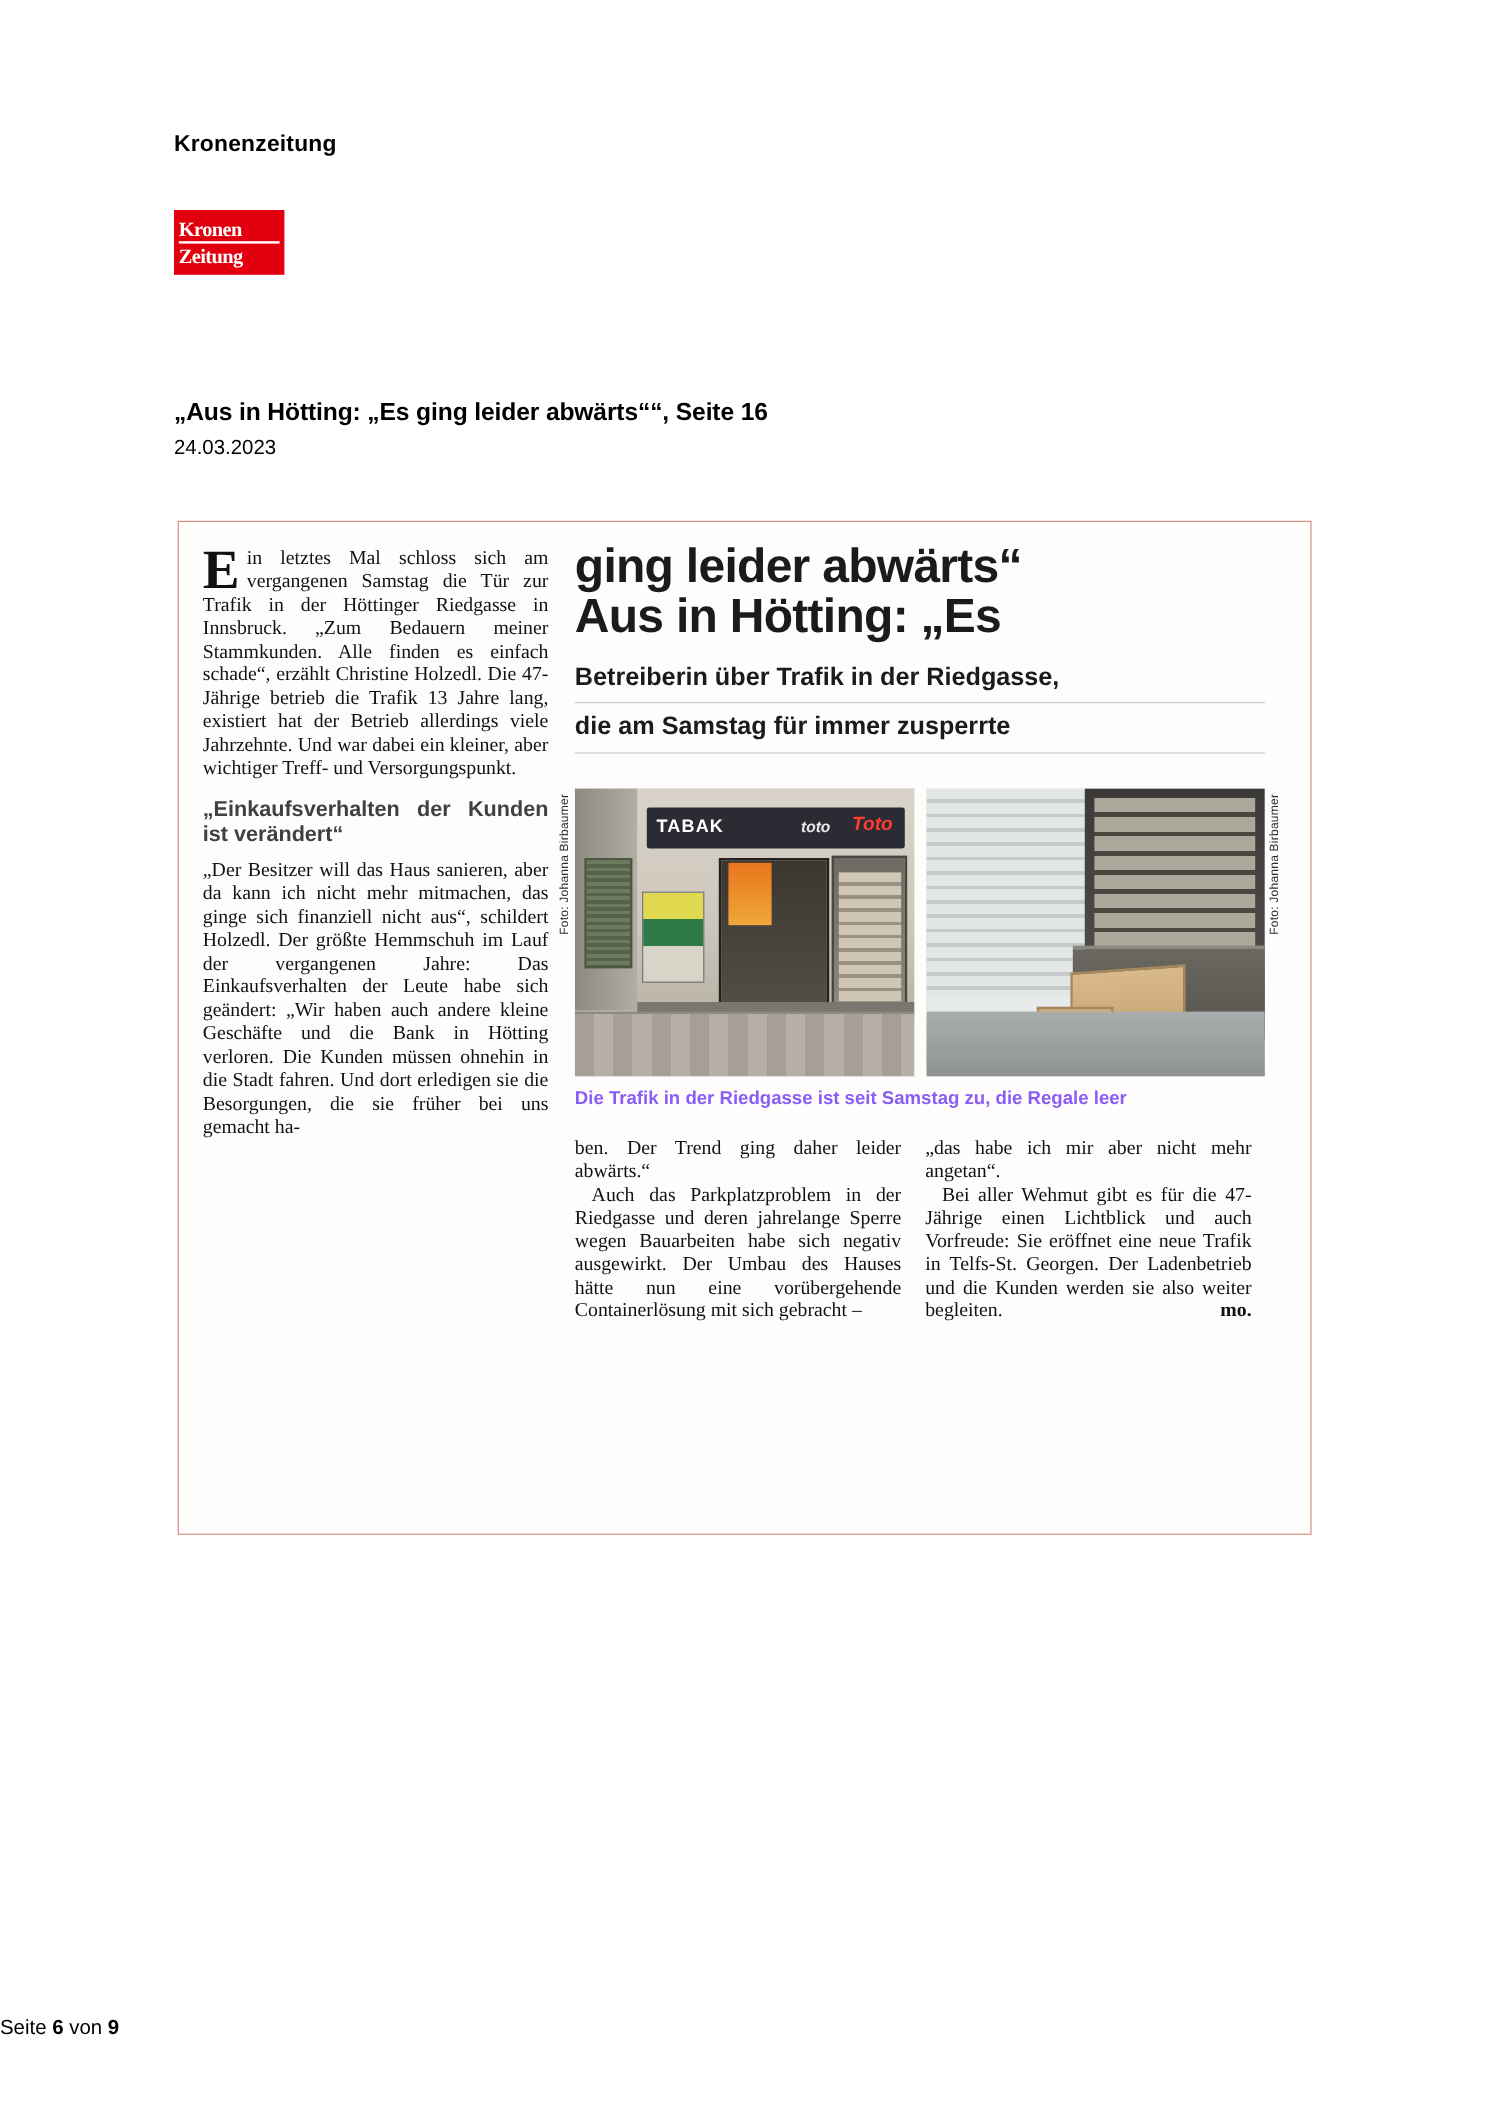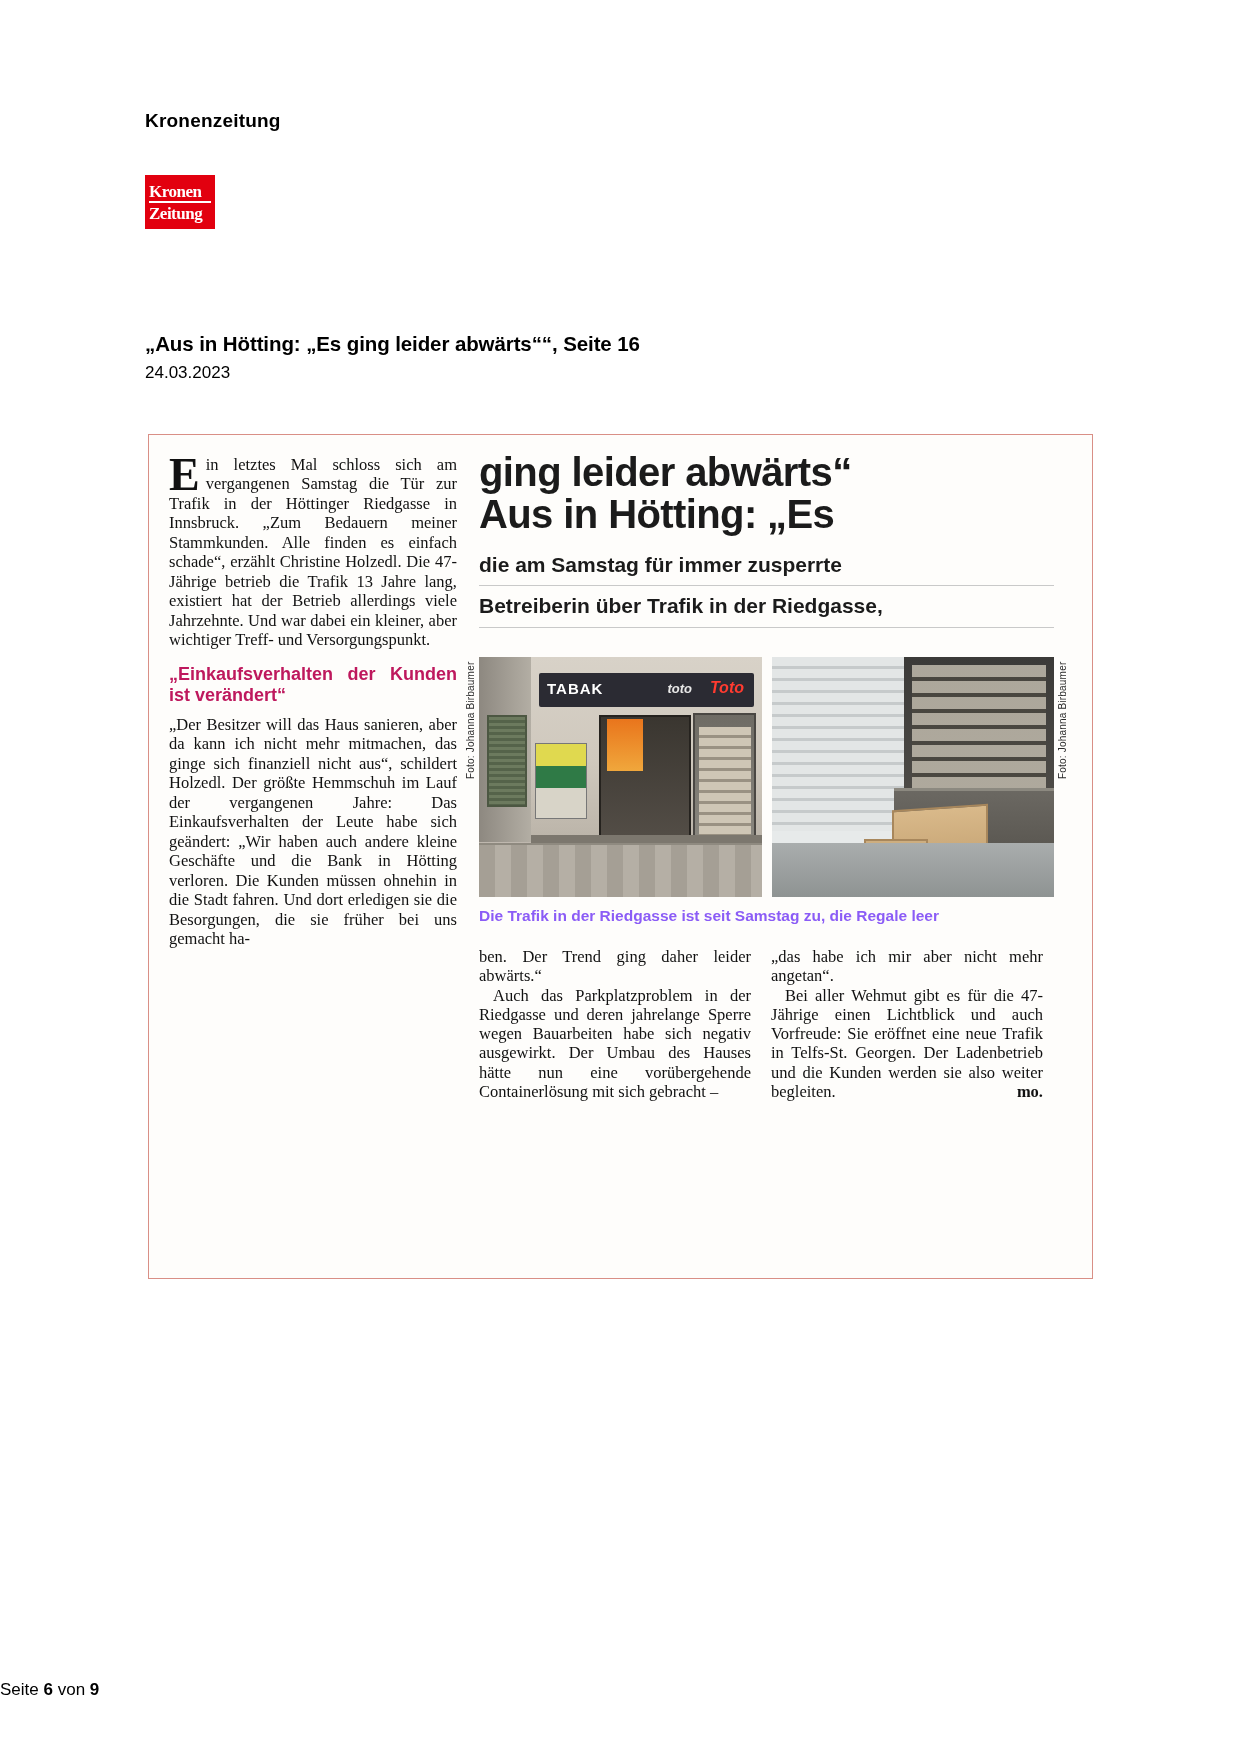--- a/index.html
+++ b/index.html
@@ -27,21 +27,21 @@
     top: 66px;
     font-size: 19px;
     font-weight: bold;
     letter-spacing: 0.2px;
   }
   
   .logo {
     position: absolute;
     left: 145px;
     top: 131px;
-    width: 70px;
+    width: 92px;
     height: 54px;
     background: #e2000f;
     color: #ffffff;
     font-family: "Liberation Serif", serif;
     font-weight: bold;
     display: flex;
     flex-direction: column;
     justify-content: center;
     align-items: flex-start;
     box-sizing: border-box;
@@ -120,21 +120,21 @@
     font-size: 46px;
     line-height: 36px;
     padding: 2px 6px 0 0;
   }
   .subhead {
     font-family: "Liberation Sans", sans-serif;
     font-weight: bold;
     font-size: 18px;
     line-height: 1.2;
     margin: 14px 0 8px 0;
-    color: #be185d;
+    color: #404040;
   }
 
   
   .headline-block {
     position: absolute;
     left: 330px;
     top: 16px;
     width: 575px;
   }
   .headline {
@@ -371,22 +371,22 @@
         <div class="subhead">„Einkaufsverhalten der Kunden ist verändert“</div>
         <p>„Der Besitzer will das Haus sanieren, aber da kann ich nicht mehr mitmachen, das ginge sich finanziell nicht aus“, schildert Holzedl. Der größte Hemmschuh im Lauf der vergangenen Jahre: Das Einkaufsverhalten der Leute habe sich geändert: „Wir haben auch andere kleine Geschäfte und die Bank in Hötting verloren. Die Kunden müssen ohnehin in die Stadt fahren. Und dort erledigen sie die Besorgungen, die sie früher bei uns gemacht ha-</p>
       </div>
 
       <div class="headline-block">
         <div class="headline">
           <div>ging leider abwärts“</div>
           <div>Aus in Hötting: „Es</div>
         </div>
         <div class="subtitle">
+          <span class="line">Betreiberin über Trafik in der Riedgasse,</span>
           <span class="line last">die am Samstag für immer zusperrte</span>
-          <span class="line">Betreiberin über Trafik in der Riedgasse,</span>
         </div>
       </div>
 
       <div class="photos">
         <div class="photo photo-1">
           <div class="p1">
             <div class="wall-left"></div>
             <div class="shutter"></div>
             <div class="facade"></div>
             <div class="signboard">

